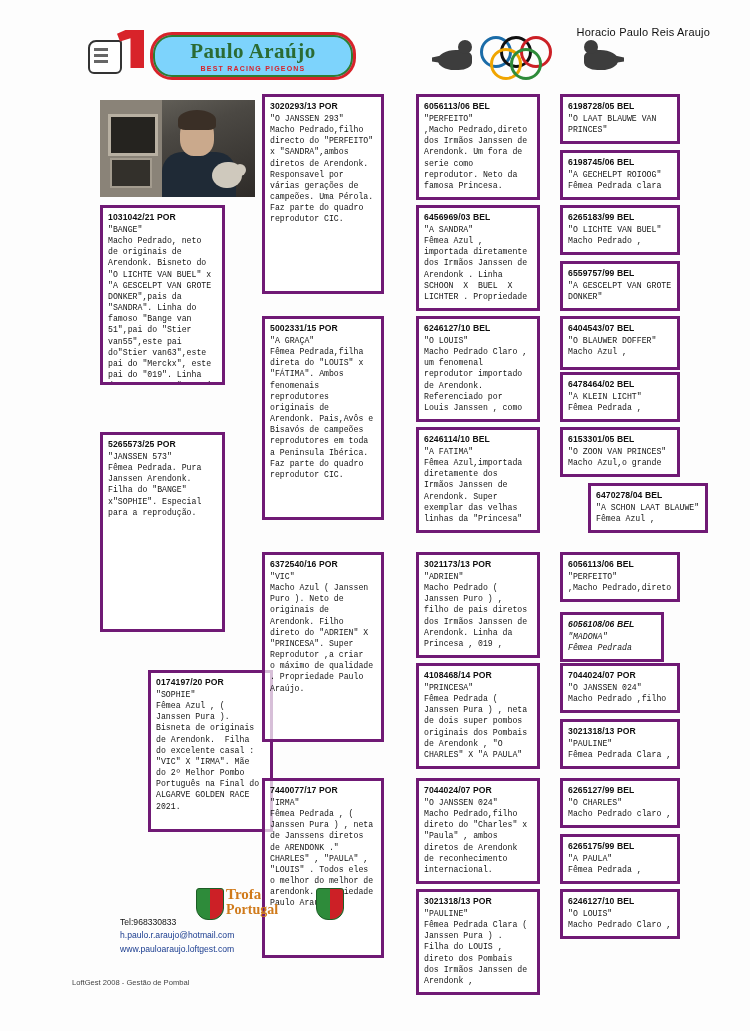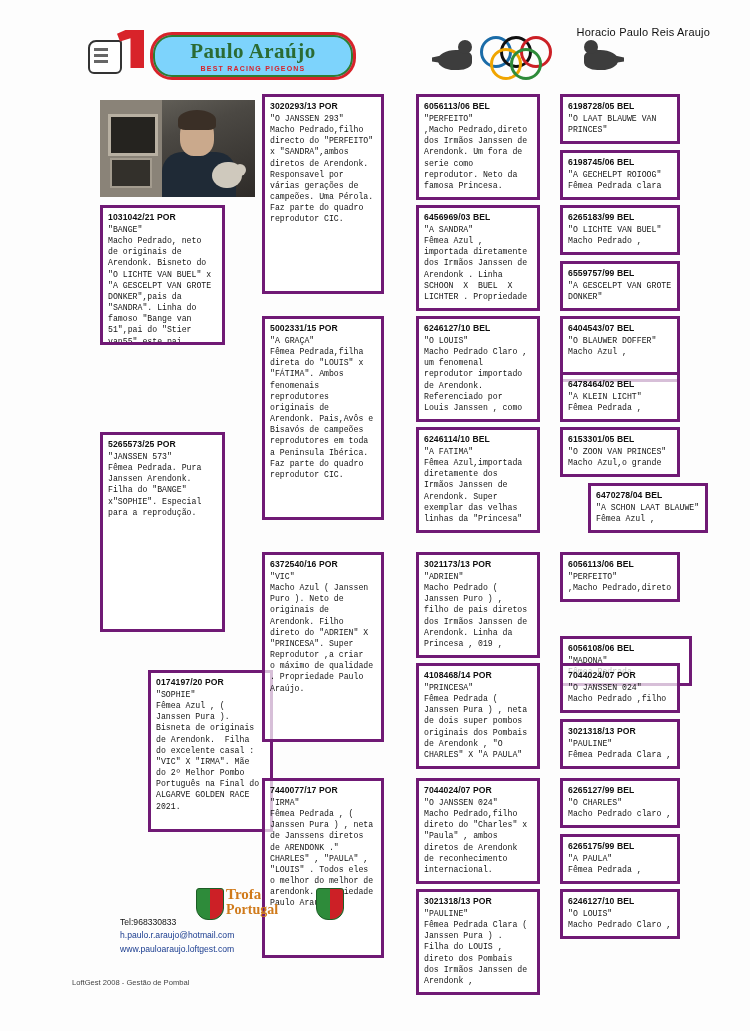--- a/index.html
+++ b/index.html
@@ -357,21 +357,21 @@
   <div class="photo">
     <div class="wall"></div>
     <div class="frame"></div>
     <div class="frame2"></div>
     <div class="person-body"></div>
     <div class="person-head"></div>
     <div class="person-hair"></div>
     <div class="bird"></div>
   </div>
 
-  <div class="box" style="left:100px; top:205px; width:125px; height:140px;">
+  <div class="box" style="left:100px; top:205px; width:125px; height:180px;">
     <div class="ring-id">1031042/21 POR</div>
     <div class="desc">"BANGE"
 Macho Pedrado, neto
 de originais de
 Arendonk. Bisneto do
 "O LICHTE VAN BUEL" x
 "A GESCELPT VAN GROTE
 DONKER",pais da
 "SANDRA". Linha do
 famoso "Bange van
@@ -574,21 +574,21 @@
     <div class="desc">"O LICHTE VAN BUEL"
 Macho Pedrado ,</div>
   </div>
 
   <div class="box" style="left:560px; top:261px; width:120px; height:50px;">
     <div class="ring-id">6559757/99 BEL</div>
     <div class="desc">"A GESCELPT VAN GROTE
 DONKER"</div>
   </div>
 
-  <div class="box" style="left:560px; top:316px; width:120px; height:66px;">
+  <div class="box" style="left:560px; top:316px; width:120px; height:54px;">
     <div class="ring-id">6404543/07 BEL</div>
     <div class="desc">"O BLAUWER DOFFER"
 Macho Azul ,</div>
   </div>
 
   <div class="box" style="left:560px; top:372px; width:120px; height:50px;">
     <div class="ring-id">6478464/02 BEL</div>
     <div class="desc">"A KLEIN LICHT"
 Fêmea Pedrada ,</div>
   </div>
@@ -604,21 +604,21 @@
     <div class="desc">"A SCHON LAAT BLAUWE"
 Fêmea Azul ,</div>
   </div>
 
   <div class="box" style="left:560px; top:552px; width:120px; height:50px;">
     <div class="ring-id">6056113/06 BEL</div>
     <div class="desc">"PERFEITO"
 ,Macho Pedrado,direto</div>
   </div>
 
-  <div class="box" style="left:560px; top:636px; width:132px; height:50px;">
+  <div class="box" style="left:560px; top:612px; width:104px; height:50px;font-style:italic;">
     <div class="ring-id">6056108/06 BEL</div>
     <div class="desc">"MADONA"
 Fêmea Pedrada</div>
   </div>
 
   <div class="box" style="left:560px; top:663px; width:120px; height:50px;">
     <div class="ring-id">7044024/07 POR</div>
     <div class="desc">"O JANSSEN 024"
 Macho Pedrado ,filho</div>
   </div>

